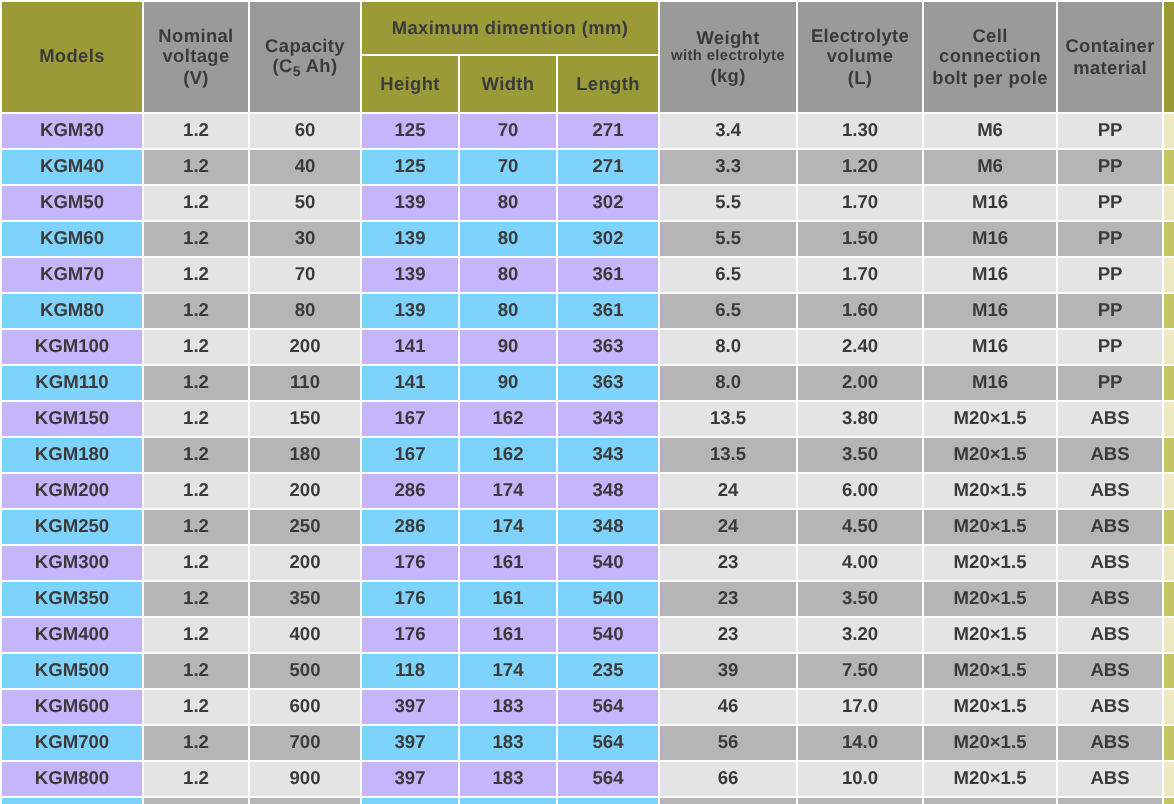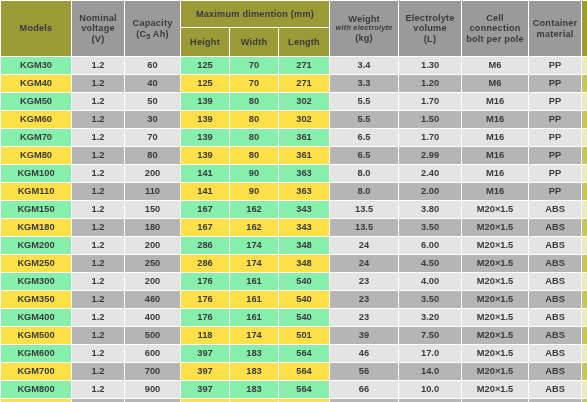--- a/index.html
+++ b/index.html
@@ -40,28 +40,28 @@
   th.h-gray {
     background:#9a9a9a;
     color:#ffffff;
     font-size:9.2px;
     font-weight:normal;
     letter-spacing:.2px;
   }
   th.h-tall { height:55px; }
   th.h-top  { height:26px;margin-left:12px; }
   th.h-sub  { height:28px; }
-  th .sub-small { font-size:7.4px; display:block;font-style:italic; }
+  th .sub-small { font-size:7.4px; display:block; }
   th .ln { display:block; }
   sub { font-size:7px; vertical-align:baseline; position:relative; top:2px; }
 
   
   td { height:17px; font-size:9.3px; }
-  tr.odd  td.c-olive { background:#fde047; }
-  tr.even td.c-olive { background:#86efac; }
+  tr.odd  td.c-olive { background:#7dd3fc; }
+  tr.even td.c-olive { background:#c4b5fd; }
   tr.odd  td.c-gray  { background:#b5b5b5; }
   tr.even td.c-gray  { background:#e4e4e4; }
   tr.odd  td.c-class { background:#c6c566; }
   tr.even td.c-class { background:#edeac2; }
 
   td.c-class {
     font-size:5.6px;
     font-weight:bold;
     line-height:1.18;
     color:#3b3b3b;
@@ -209,21 +209,21 @@
           </td>
         </tr>
         <tr class="odd">
           <td class="c-olive">KGM80</td>
           <td class="c-gray">1.2</td>
           <td class="c-gray">80</td>
           <td class="c-olive">139</td>
           <td class="c-olive">80</td>
           <td class="c-olive">361</td>
           <td class="c-gray">6.5</td>
-          <td class="c-gray">2.99</td>
+          <td class="c-gray">1.60</td>
           <td class="c-gray">M16</td>
           <td class="c-gray">PP</td>
           <td class="c-class">
             <span class="l1">MediumRate</span>
             <span class="l2">Maintenance free</span>
           </td>
         </tr>
         <tr class="even">
           <td class="c-olive">KGM100</td>
           <td class="c-gray">1.2</td>
@@ -332,21 +332,21 @@
           <td class="c-gray">M20×1.5</td>
           <td class="c-gray">ABS</td>
           <td class="c-class">
             <span class="l1">MediumRate</span>
             <span class="l2">Maintenance free</span>
           </td>
         </tr>
         <tr class="odd">
           <td class="c-olive">KGM350</td>
           <td class="c-gray">1.2</td>
-          <td class="c-gray">460</td>
+          <td class="c-gray">350</td>
           <td class="c-olive">176</td>
           <td class="c-olive">161</td>
           <td class="c-olive">540</td>
           <td class="c-gray">23</td>
           <td class="c-gray">3.50</td>
           <td class="c-gray">M20×1.5</td>
           <td class="c-gray">ABS</td>
           <td class="c-class">
             <span class="l1">MediumRate</span>
             <span class="l2">Maintenance free</span>
@@ -367,21 +367,21 @@
             <span class="l1">MediumRate</span>
             <span class="l2">Maintenance free</span>
           </td>
         </tr>
         <tr class="odd">
           <td class="c-olive">KGM500</td>
           <td class="c-gray">1.2</td>
           <td class="c-gray">500</td>
           <td class="c-olive">118</td>
           <td class="c-olive">174</td>
-          <td class="c-olive">501</td>
+          <td class="c-olive">235</td>
           <td class="c-gray">39</td>
           <td class="c-gray">7.50</td>
           <td class="c-gray">M20×1.5</td>
           <td class="c-gray">ABS</td>
           <td class="c-class">
             <span class="l1">MediumRate</span>
             <span class="l2">Maintenance free</span>
           </td>
         </tr>
         <tr class="even">

